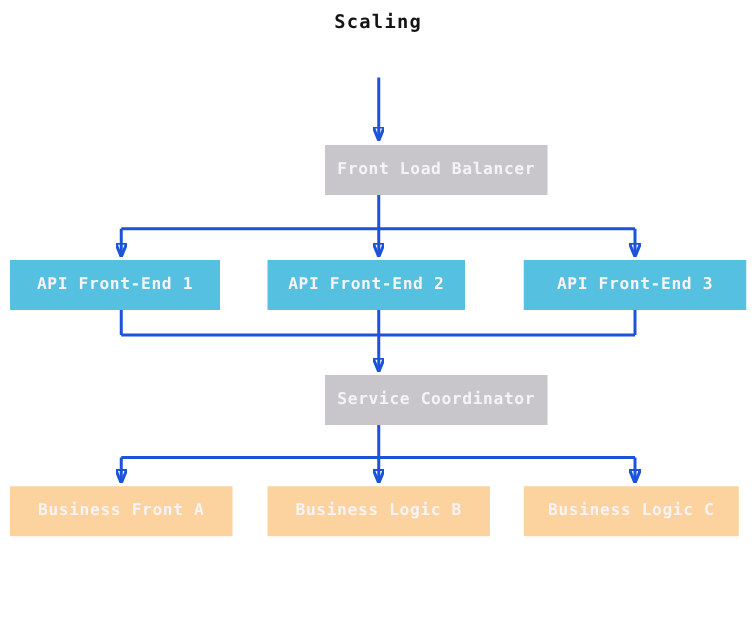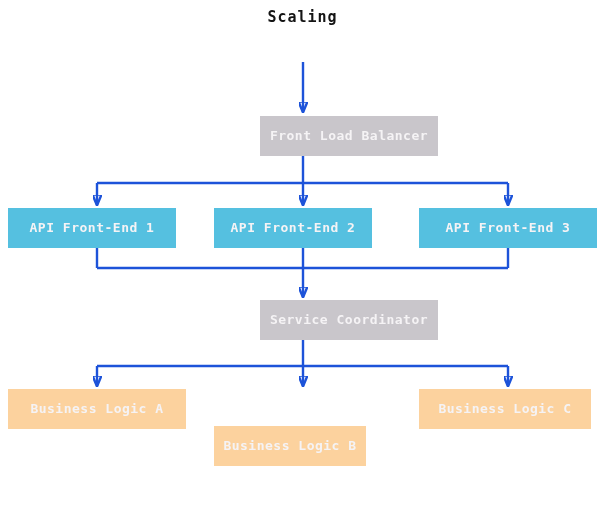--- a/index.html
+++ b/index.html
@@ -55,21 +55,21 @@
   .node.gray  { background: var(--node-gray,  #c9c6cb); margin-left: 46px; }
   .node.cyan  { background: var(--node-cyan,  #55c0e0); }
   .node.peach { background: var(--node-peach, #fcd29e); }
 
   .flb  { left: 214px; top: 116px; width: 178px; }
   .api1 { left: 8px;   top: 208px; width: 168px; }
   .api2 { left: 214px; top: 208px; width: 158px; }
   .api3 { left: 419px; top: 208px; width: 178px; }
   .sc   { left: 214px; top: 300px; width: 178px; }
   .bla  { left: 8px;   top: 389px; width: 178px; }
-  .blb  { left: 214px; top: 389px; width: 152px; margin-top: 37px; }
+  .blb  { left: 214px; top: 389px; width: 178px; }
   .blc  { left: 419px; top: 389px; width: 172px; }
   .data { left: 93px;  top: 454px; width: 421px; }
 </style>
 </head>
 <body>
 
 <div class="canvas">
 
   <h1 class="title">Scaling</h1>
 
@@ -97,18 +97,18 @@
   </svg>
 
   <div class="node gray flb">Front Load Balancer</div>
 
   <div class="node cyan api1">API Front-End 1</div>
   <div class="node cyan api2">API Front-End 2</div>
   <div class="node cyan api3">API Front-End 3</div>
 
   <div class="node gray sc">Service Coordinator</div>
 
-  <div class="node peach bla">Business Logic A</div>
+  <div class="node peach bla">Business Front A</div>
   <div class="node peach blb">Business Logic B</div>
   <div class="node peach blc">Business Logic C</div>
 
 
 </div>
 
 </body></html>

